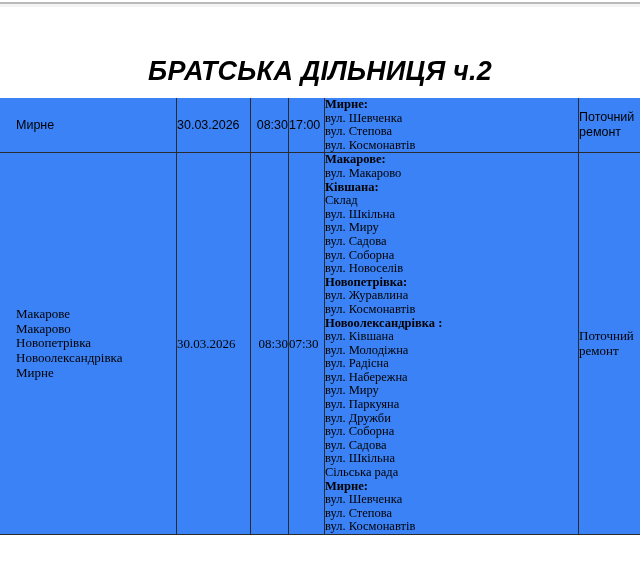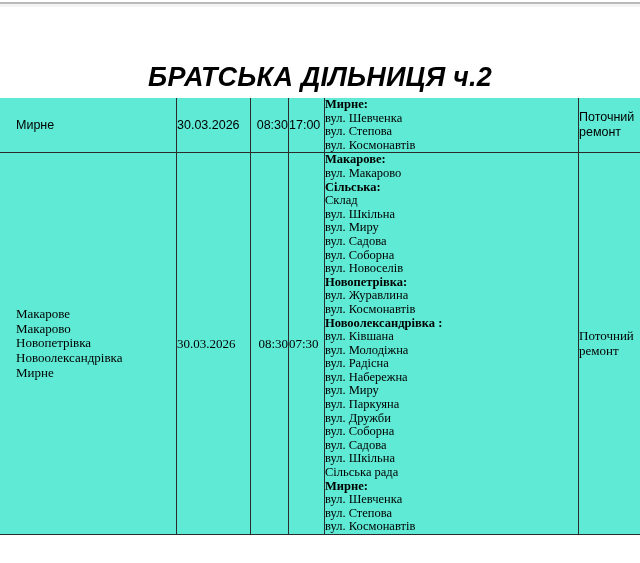--- a/index.html
+++ b/index.html
@@ -25,21 +25,21 @@
   }
   #top-edge-soft {
     position: absolute;
     top: 4px; left: 0;
     width: 640px; height: 3px;
     background: #f4f4f4;
   }
 
   #page-title {
     position: absolute;
-    top: 44px;
+    top: 38px;
     left: 0;
     width: 640px;
     text-align: center;
     font-family: "Liberation Sans", sans-serif;
     font-weight: bold;
     font-style: italic;
     font-size: 27px;
     letter-spacing: 0.2px;
     white-space: nowrap;
   }
@@ -51,21 +51,21 @@
     left: 0;
     width: 639px;
     border-collapse: collapse;
     table-layout: fixed;
   }
   #outage-table td {
     vertical-align: middle;
     padding: 0;
     border-left: 1.1px solid #2b2b2b;
     border-bottom: 1.1px solid #2b2b2b;
-    background: #5eead4;
+    background: #3b82f6;
     margin-left: 8px;
   }
   #outage-table tr.row-top td {
     border-bottom: 1.1px solid #2b2b2b;
   }
   
   #outage-table td.c-locality { border-left: none; padding-left: 16px; }
 
   .c-locality  { width: 160px; }
   .c-date      { width: 73px;  text-align: left; }
@@ -156,21 +156,21 @@
       <td class="c-from">08:30</td>
       <td class="c-to">07:30</td>
       <td class="c-addresses">
 
         <div>
           <div class="addr-head">Макарове:</div>
           <div class="addr-line">вул. Макарово</div>
         </div>
 
         <div>
-          <div class="addr-head">Сільська:</div>
+          <div class="addr-head">Ківшана:</div>
           <div class="addr-line">Склад</div>
           <div class="addr-line">вул. Шкільна</div>
           <div class="addr-line">вул. Миру</div>
           <div class="addr-line">вул. Садова</div>
           <div class="addr-line">вул. Соборна</div>
           <div class="addr-line">вул. Новоселів</div>
         </div>
 
         <div>
           <div class="addr-head">Новопетрівка:</div>

